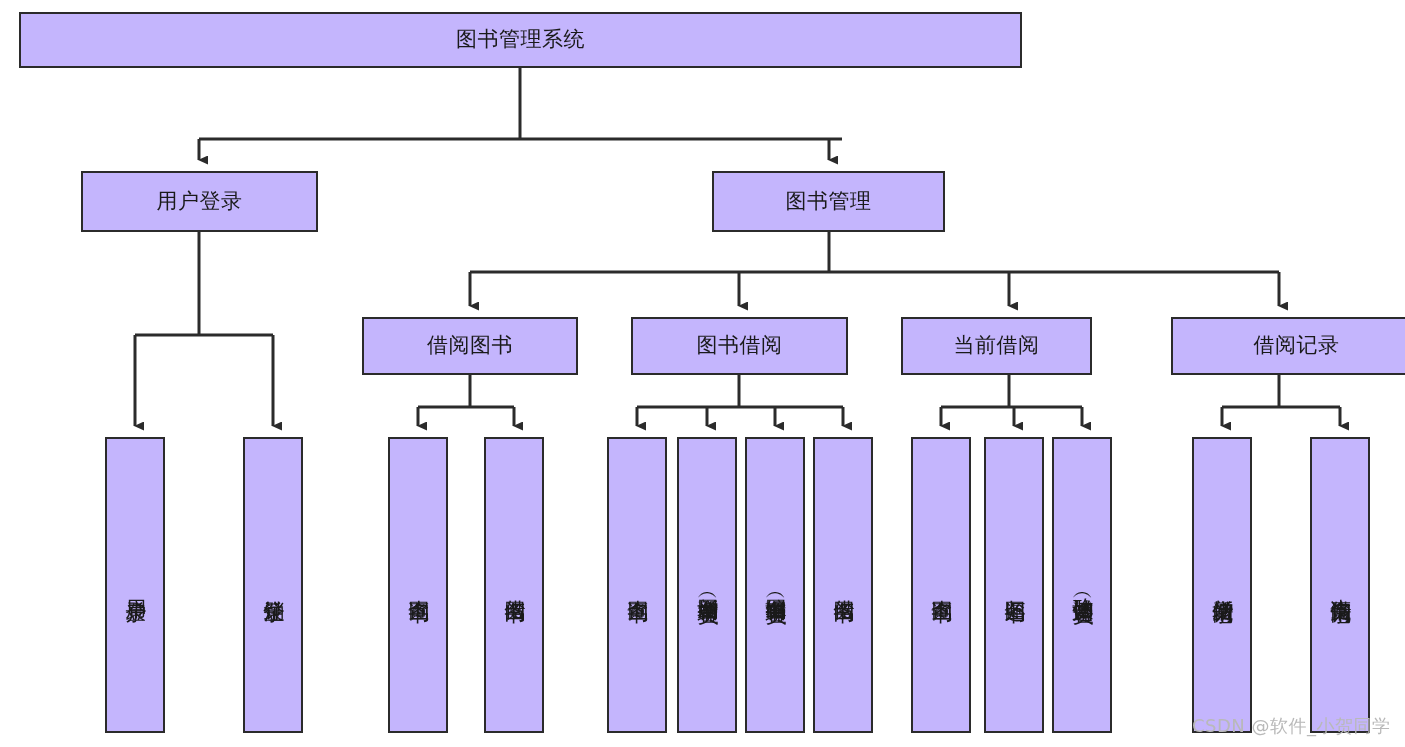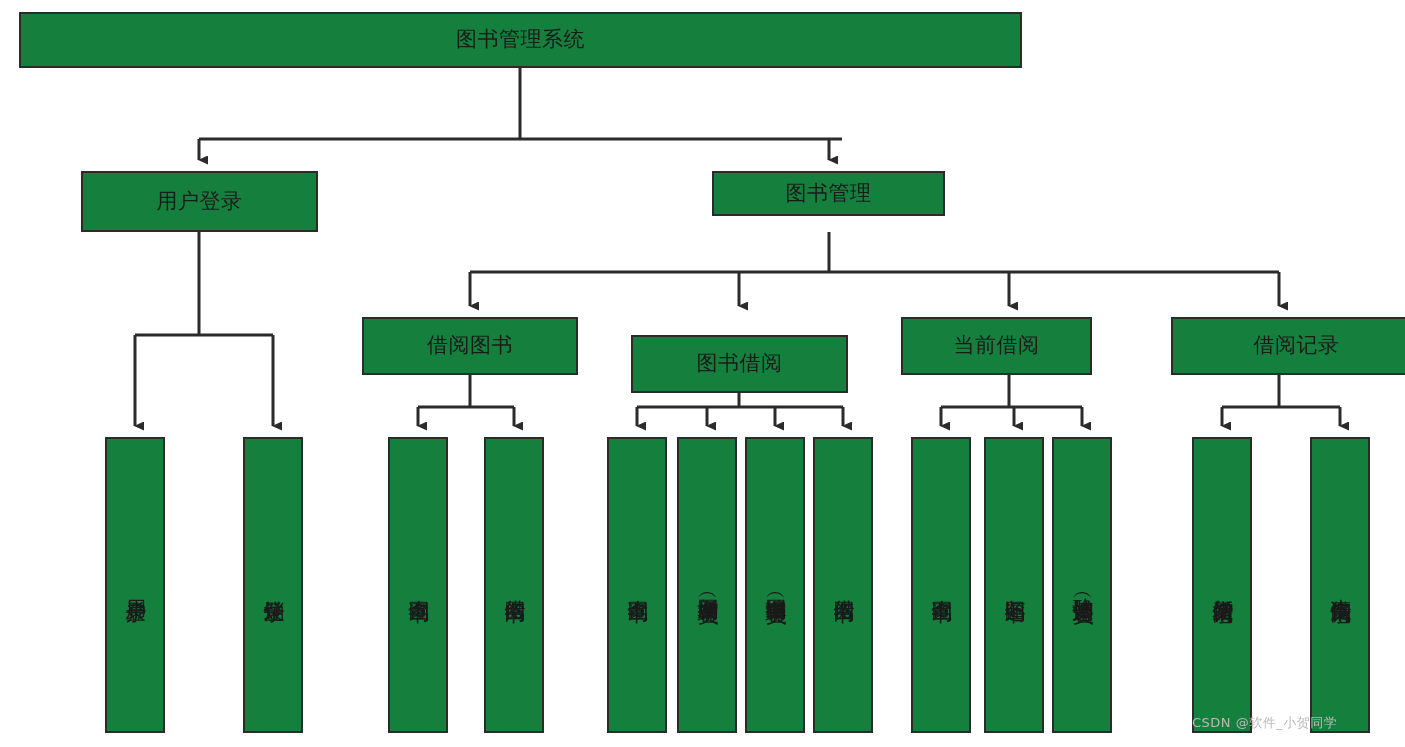--- a/index.html
+++ b/index.html
@@ -15,21 +15,21 @@
     position: relative;
   }
   #diagram-root {
     position: relative;
     width: 1405px;
     height: 747px;
   }
   .node {
     position: absolute;
     box-sizing: border-box;
-    background: #15803d;
+    background: #c4b5fd;
     border: 2.5px solid #2b2b2b;
     display: flex;
     align-items: center;
     justify-content: center;
     overflow: hidden;
   }
   .node-label-h {
     font-size: 21px;
     color: #1a1a1a;
     line-height: 1.1;
@@ -62,21 +62,21 @@
     left: 0;
     top: 0;
     width: 1405px;
     height: 747px;
     pointer-events: none;
   }
   #watermark {
     position: absolute;
     left: 1192px;
     top: 714px;
-    font-size: 13px;
+    font-size: 18px;
     color: #b9b9b9;
     white-space: nowrap;
     letter-spacing: 0.5px;
   }
 </style>
 </head>
 <body>
 
 <div id="diagram-root">
 
@@ -130,28 +130,28 @@
     </g>
   </svg>
 
   <div class="node node-root" style="left:19px; top:12px; width:1003px; height:56px;">
     <span class="node-label-h">图书管理系统</span>
   </div>
 
   <div class="node" style="left:81px; top:171px; width:237px; height:61px;">
     <span class="node-label-h">用户登录</span>
   </div>
-  <div class="node" style="left:712px; top:171px; width:233px; height:45px;">
+  <div class="node" style="left:712px; top:171px; width:233px; height:61px;">
     <span class="node-label-h">图书管理</span>
   </div>
 
   <div class="node" style="left:362px; top:317px; width:216px; height:58px;">
     <span class="node-label-h">借阅图书</span>
   </div>
-  <div class="node" style="left:631px; top:335px; width:217px; height:58px;">
+  <div class="node" style="left:631px; top:317px; width:217px; height:58px;">
     <span class="node-label-h">图书借阅</span>
   </div>
   <div class="node" style="left:901px; top:317px; width:191px; height:58px;">
     <span class="node-label-h">当前借阅</span>
   </div>
   <div class="node" style="left:1171px; top:317px; width:251px; height:58px;">
     <span class="node-label-h">借阅记录</span>
   </div>
 
   <div class="node node-leaf" style="left:105px; top:437px; width:60px; height:296px;">

